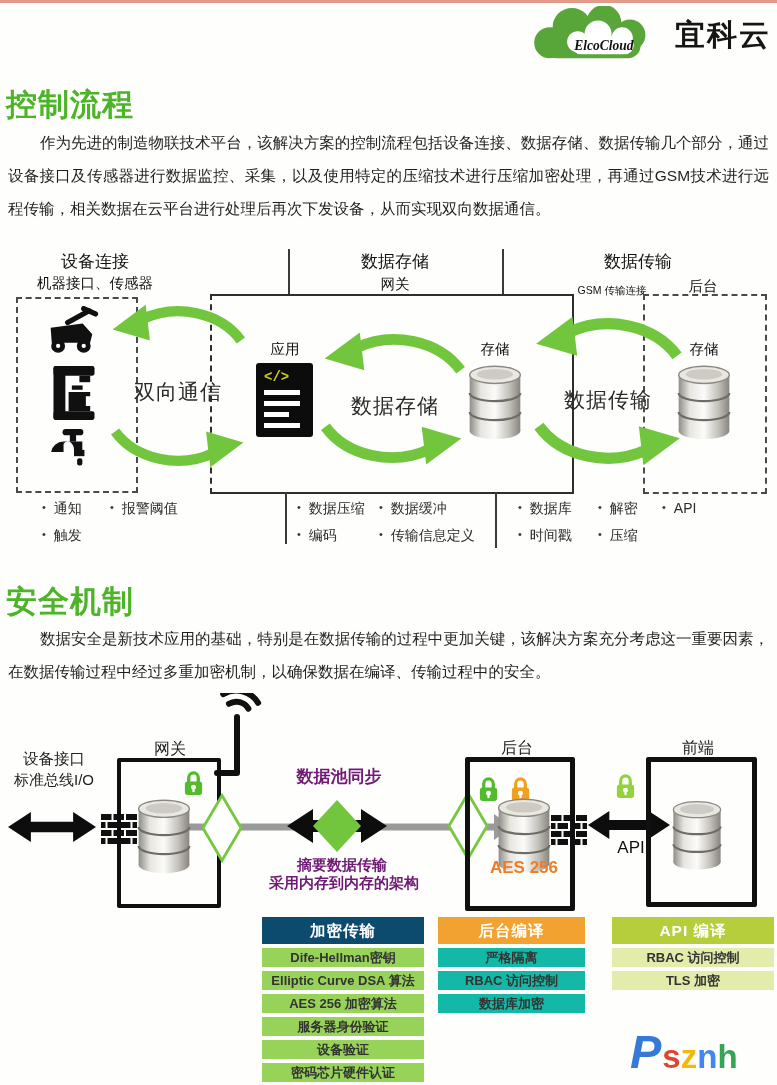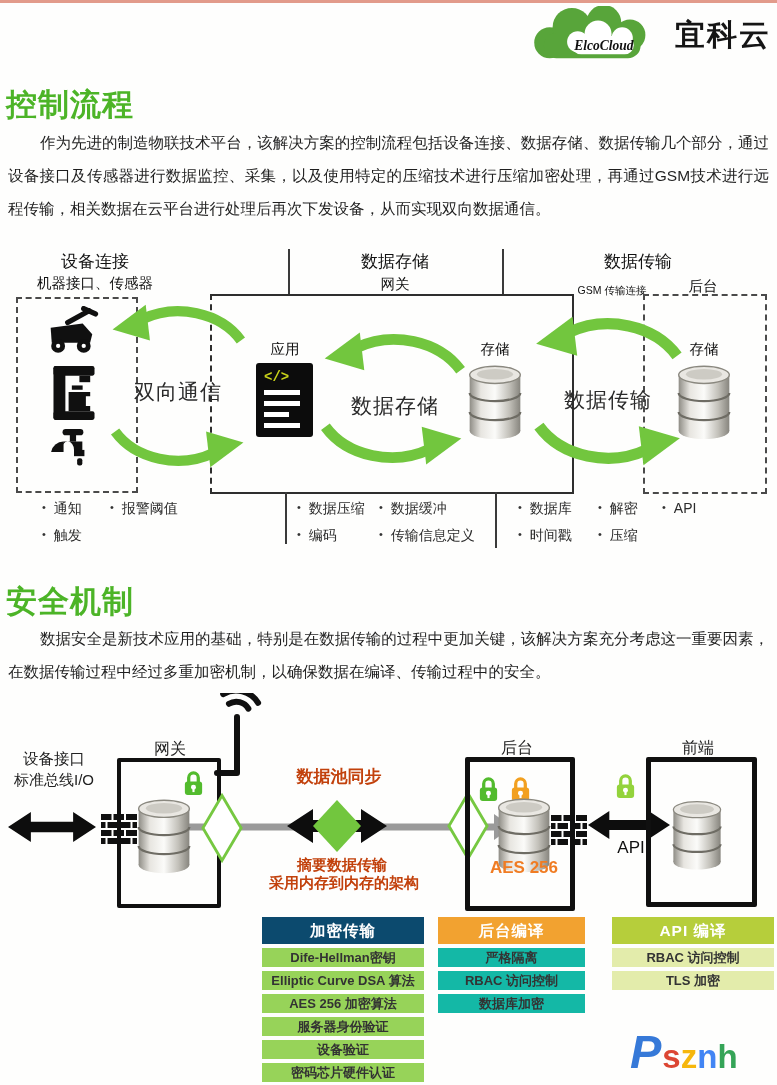--- a/index.html
+++ b/index.html
@@ -33,21 +33,21 @@
 
   .app-icon{position:absolute;background:#0c0c0c;border-radius:3px;padding:7px 8px;box-sizing:border-box;}
   .app-code{color:#c9d31a;font-weight:700;font-size:14px;font-family:"Liberation Mono","DejaVu Sans Mono",monospace;line-height:14px;}
   .app-bar{height:5px;background:#fff;margin-top:6px;}
 
   .bullet-col{position:absolute;font-size:14px;color:#2c2c2c;line-height:26px;white-space:nowrap;}
   .bullet-col div::before{content:"•";font-size:11px;margin-right:8px;position:relative;top:-2px;color:#333;}
 
   
   .box-thick{position:absolute;border:4px solid #101010;border-radius:2px;background:transparent;}
-  .g-text{position:absolute;color:#c2410c;font-weight:700;}
+  .g-text{position:absolute;color:#701a75;font-weight:700;}
   .lock{position:absolute;}
   .gray-conn{position:absolute;}
   .aes{position:absolute;color:#f07c23;font-weight:700;font-size:17px;}
   .api-lab{position:absolute;font-size:17px;color:#111;}
 
   
   .sec-table{position:absolute;}
   .th{height:27px;line-height:27px;text-align:center;color:#fff;font-size:15.5px;font-weight:700;letter-spacing:1px;}
   .tr{height:19px;line-height:19px;text-align:center;color:#333;font-size:13px;font-weight:600;margin-top:4px;}
   .th-green{background:#0c4a6e;} .tr-green{background:#97d359;}

